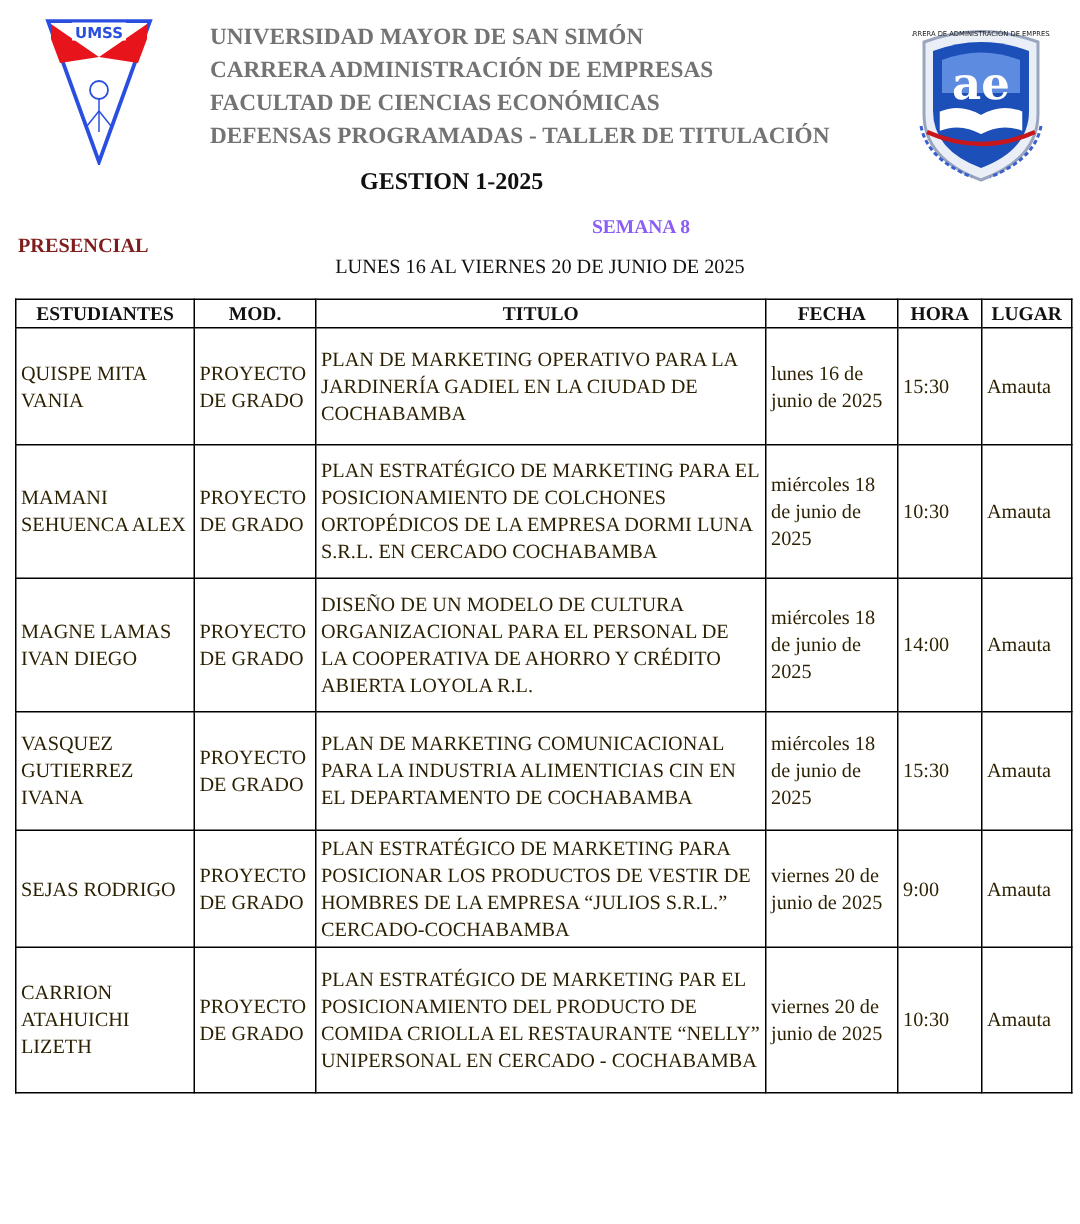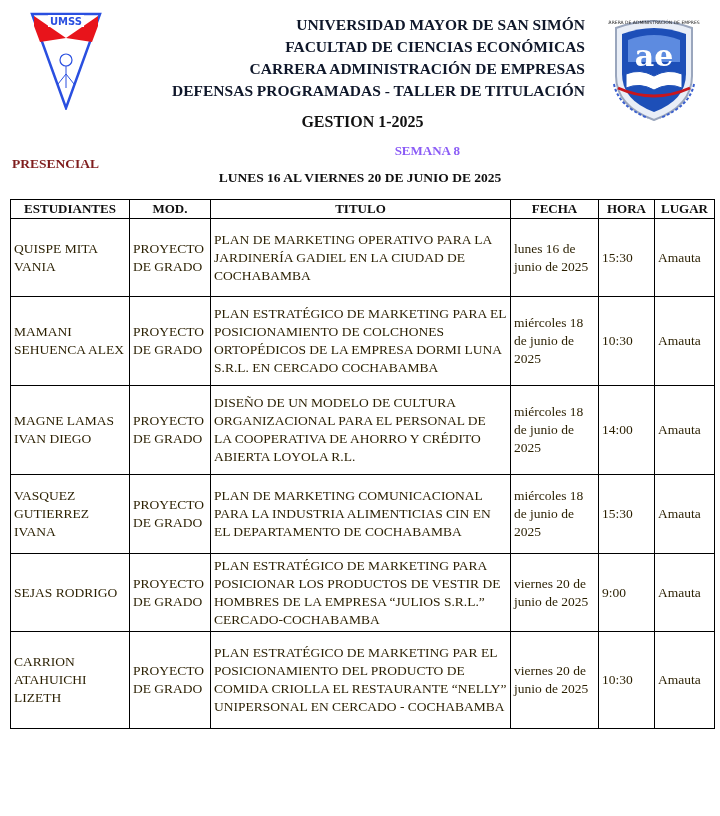--- a/index.html
+++ b/index.html
@@ -5,37 +5,37 @@
     html, body { margin: 0; padding: 0; background: #ffffff; }
     body {
       width: 720px; height: 816px; position: relative; overflow: hidden;
       font-family: "Liberation Serif", "DejaVu Serif", serif;
       color: #1a1200;
     }
     .logo-left { position: absolute; left: 30px; top: 12px; width: 72px; height: 98px; text-align: center; }
     .logo-right { position: absolute; left: 608px; top: 14px; width: 92px; height: 110px; }
     .title-block {
       position: absolute; left: 140px; top: 14px; width: 445px;
-      text-align: right; font-weight: bold; font-size: 15.5px; line-height: 22px; color: #0f172a;
+      text-align: left; font-weight: bold; font-size: 15.5px; line-height: 22px; color: #737373;
     }
     .gestion {
       position: absolute; left: 240px; top: 113px; width: 245px;
-      text-align: center; font-weight: bold; font-size: 16px; color: #111;
+      text-align: left; font-weight: bold; font-size: 16px; color: #111;
     }
     .semana {
       position: absolute; left: 260px; top: 143px; width: 200px;
       text-align: right; font-weight: bold; font-size: 13px; color: #8b5cf6;
     }
     .presencial {
       position: absolute; left: 12px; top: 156px;
       font-weight: bold; font-size: 13.5px; color: #7f1d1d;
     }
     .rango {
       position: absolute; left: 180px; top: 170px; width: 360px;
-      text-align: center; font-weight: bold; font-size: 13.5px; color: #111;
+      text-align: center; font-weight: normal; font-size: 13.5px; color: #111;
     }
     table.sched {
       position: absolute; left: 10px; top: 199px;
       border-collapse: collapse; table-layout: fixed; width: 704px;
     }
     table.sched th, table.sched td {
       border: 1.5px solid #000; font-size: 13.5px; line-height: 18px;
       padding: 0 3px; vertical-align: middle;
     }
     table.sched th { font-weight: bold; text-align: center; height: 16px; color: #111; font-size: 13px; }
@@ -55,22 +55,22 @@
     <text x="36" y="13" text-anchor="middle" font-family="DejaVu Sans, sans-serif" font-weight="bold" font-size="10" fill="#2a4fe0">UMSS</text>
     <circle cx="36" cy="48" r="6" fill="none" stroke="#2a4fe0" stroke-width="1.2"></circle>
     <line x1="36" y1="54" x2="36" y2="76" stroke="#2a4fe0" stroke-width="1"></line>
     <line x1="36" y1="62" x2="28" y2="72" stroke="#2a4fe0" stroke-width="1"></line>
     <line x1="36" y1="62" x2="44" y2="72" stroke="#2a4fe0" stroke-width="1"></line>
   </svg>
 </div>
 
 <div class="title-block">
   <div>UNIVERSIDAD MAYOR DE SAN SIMÓN</div>
+  <div>CARRERA ADMINISTRACIÓN DE EMPRESAS</div>
   <div>FACULTAD DE CIENCIAS ECONÓMICAS</div>
-  <div>CARRERA ADMINISTRACIÓN DE EMPRESAS</div>
   <div>DEFENSAS PROGRAMADAS - TALLER DE TITULACIÓN</div>
 </div>
 
 <div class="logo-right">
   <svg width="92" height="110" viewBox="0 0 92 110">
     <path d="M8,14 Q46,0 84,14 L84,62 Q84,92 46,106 Q8,92 8,62 Z" fill="#e9eef7" stroke="#9aa6bd" stroke-width="2"></path>
     <path d="M14,20 Q46,8 78,20 L78,60 Q78,86 46,98 Q14,86 14,60 Z" fill="#1d4fb8"></path>
     <path d="M20,26 Q46,16 72,26 L72,48 L20,48 Z" fill="#5d8be0"></path>
     <text x="46" y="52" text-anchor="middle" font-family="DejaVu Serif, serif" font-weight="bold" font-size="30" fill="#ffffff">ae</text>
     <path d="M18,60 Q32,54 46,62 Q60,54 74,60 L74,74 Q60,68 46,76 Q32,68 18,74 Z" fill="#ffffff" stroke="#1d4fb8" stroke-width="1"></path>

